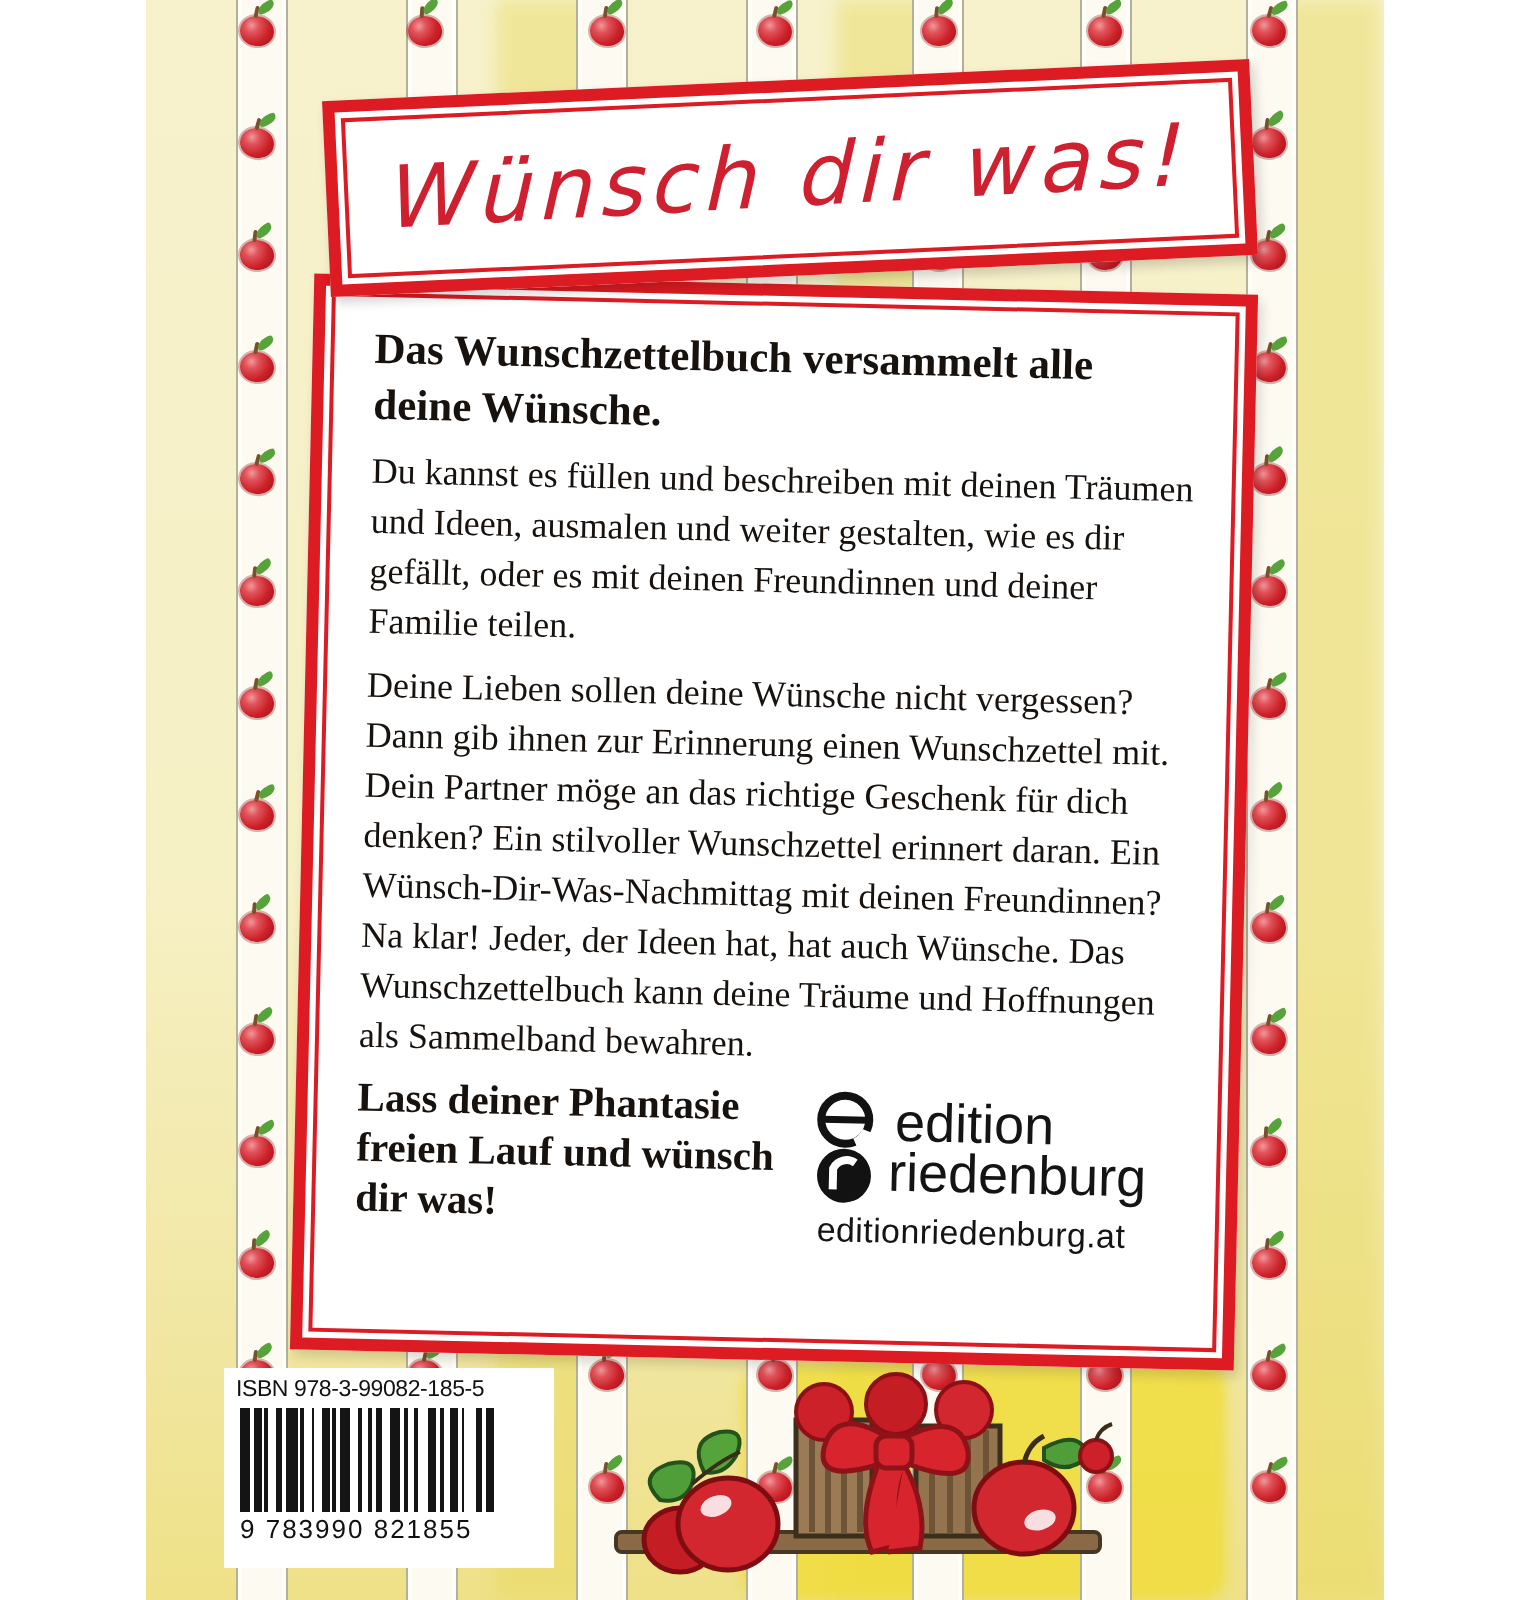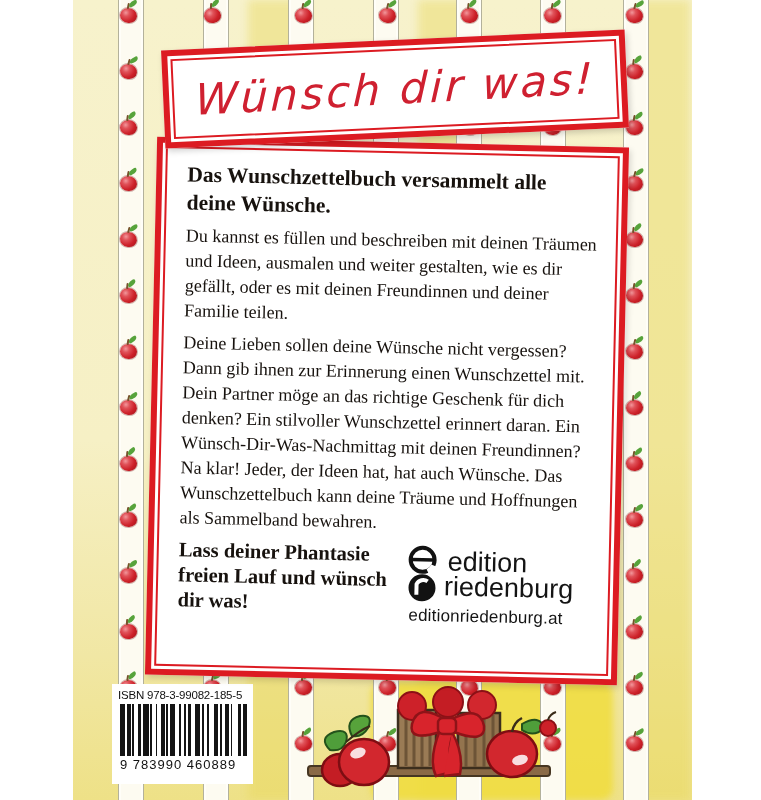--- a/index.html
+++ b/index.html
@@ -86,21 +86,21 @@
     font-family:"Liberation Sans", sans-serif; width:215px; padding-top:2px;
   }
   .pub-top { display:flex; align-items:center; }
   .pub-mark { flex:0 0 auto; margin-right:4px; }
   .pub-names { line-height:25px; font-size:27px; color:#141414; }
   .pub-name2 { margin-left:-3px; }
   .pub-site { font-size:17px; color:#141414; margin:3px 0 0 6px; letter-spacing:0.2px; }
 
   
   .isbn-box {
-    position:absolute; left:112px; top:684px; width:141px; height:100px;
+    position:absolute; left:112px; top:684px; width:165px; height:100px;
     background:#ffffff; z-index:3; padding:5px 6px 0 6px; box-sizing:border-box;
     font-family:"Liberation Sans", sans-serif; color:#111;
   }
   .isbn-label { font-size:11.5px; letter-spacing:-0.2px; white-space:nowrap; }
   .bars { display:flex; height:52px; margin:3px 0 1px 2px; }
   .bars div { background:#141414; }
   .barcode-digits { font-size:13px; letter-spacing:1px; margin-left:2px; }
 
   
   .basket-svg { position:absolute; left:300px; top:680px; z-index:2; }
@@ -311,21 +311,21 @@
         <div style="width: 1.78873px;"></div>
         <div style="width: 3.57746px; background: transparent;"></div>
         <div style="width: 3.57746px;"></div>
         <div style="width: 1.78873px; background: transparent;"></div>
         <div style="width: 1.78873px;"></div>
         <div style="width: 5.3662px; background: transparent;"></div>
         <div style="width: 3.57746px;"></div>
         <div style="width: 1.78873px; background: transparent;"></div>
         <div style="width: 3.57746px;"></div>
       </div>
-    <div class="barcode-digits">9 783990 460889</div>
+    <div class="barcode-digits">9 783990 821855</div>
   </div>
 
   <div class="banner">
     <div class="banner-inner">
       <div class="book-title">Wünsch dir was!</div>
     </div>
   </div>
 
   <div class="blurb">
     <div class="blurb-inner">

